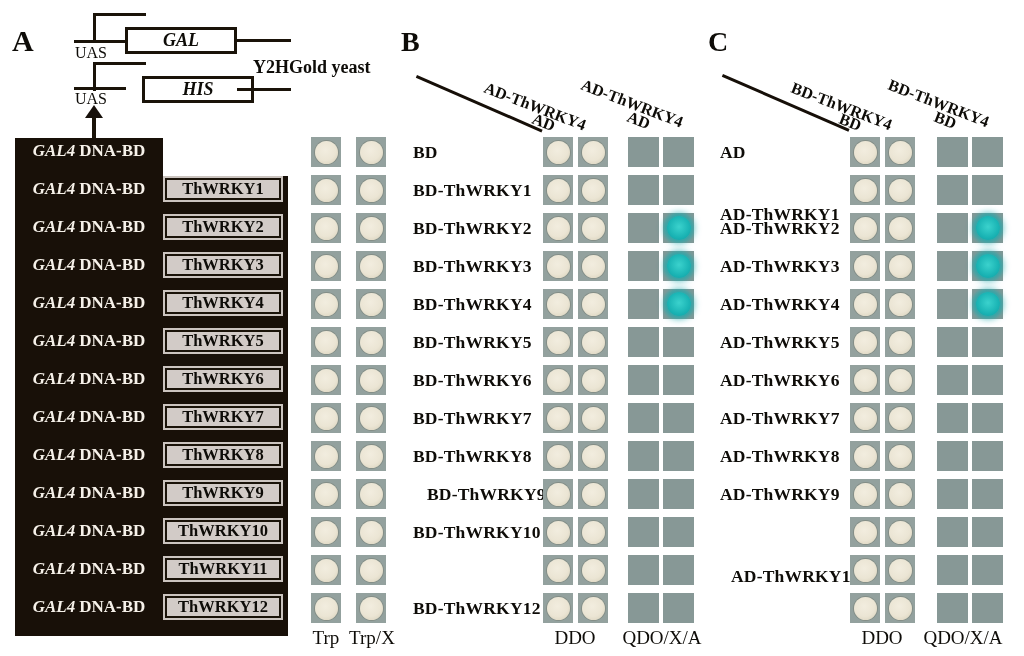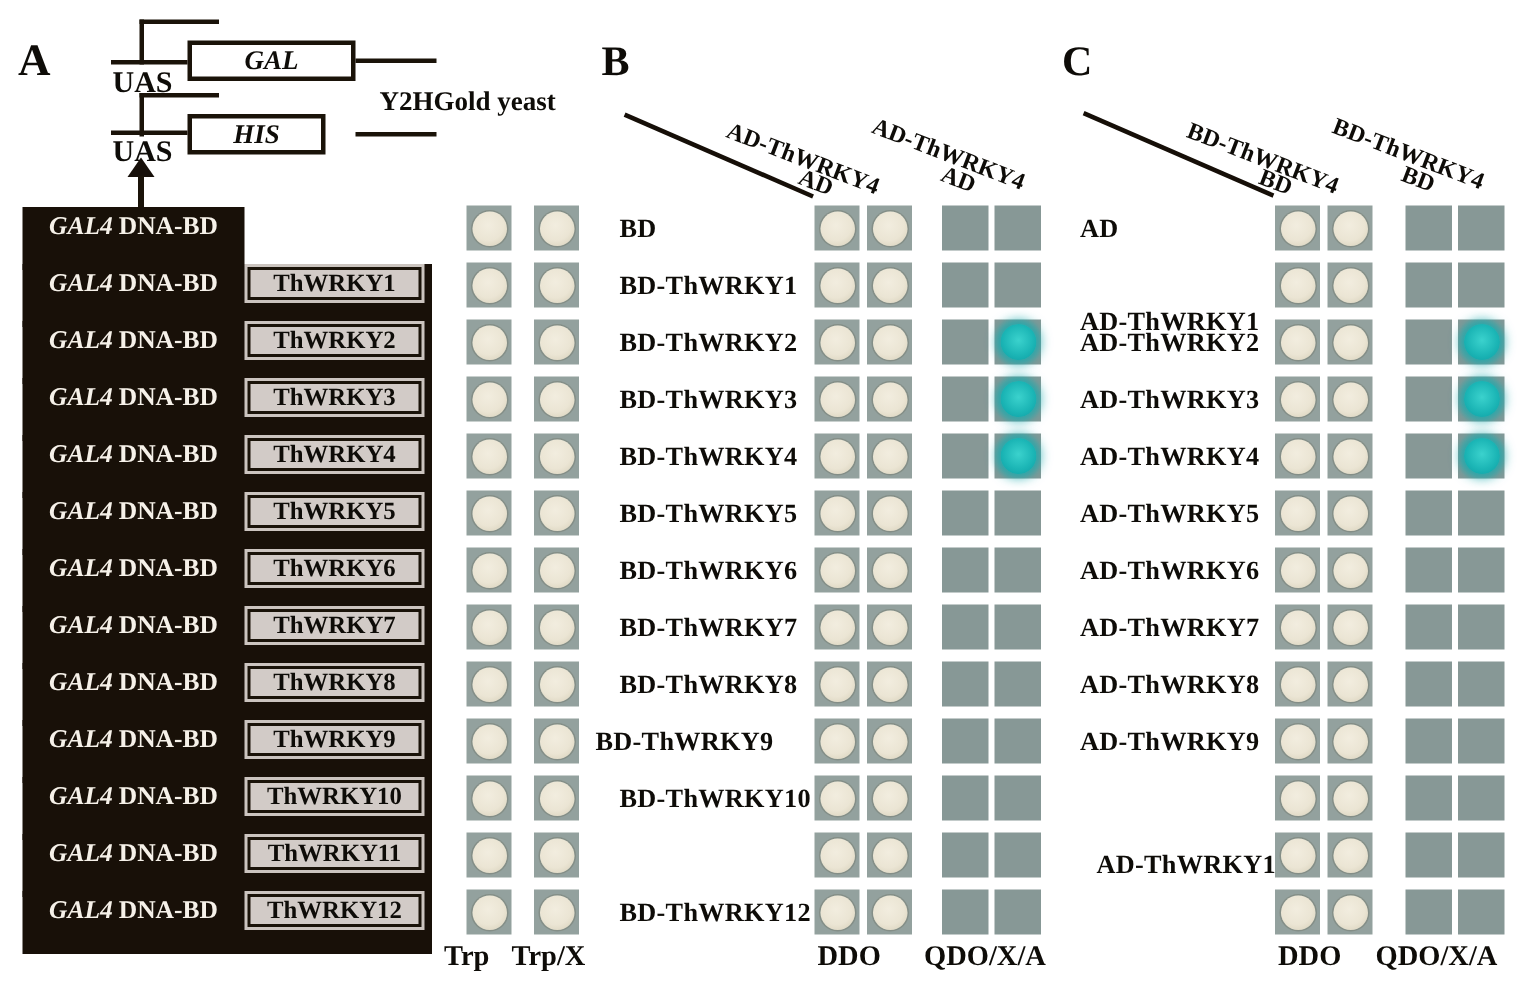--- a/index.html
+++ b/index.html
@@ -14,21 +14,21 @@
     overflow: hidden;
   }
   .abs { position: absolute; }
   .pl { font-weight: bold; font-size: 29px; color: #0e0c08; }
   .ln { background: #1a1309; }
   .gbox {
     border: 3px solid #1a1309; background: #ffffff;
     display: flex; align-items: center; justify-content: center;
     font-weight: bold; font-style: italic; font-size: 18px;
   }
-  .uas { font-weight: bold; font-size: 20px; }
+  .uas { font-weight: normal; font-size: 16px; }
   .yeast { font-weight: bold; font-size: 18px; white-space: nowrap; }
   .arrow-head {
     width: 0; height: 0;
     border-left: 9px solid transparent; border-right: 9px solid transparent;
     border-bottom: 13px solid #17100a;
   }
   .bar {
     background: var(--construct-black, #181008);
     color: #f6f1e9; height: 42px;
   }
@@ -59,21 +59,21 @@
   }
   .spot.blue {
     width: 24px; height: 24px; margin-top: 3px;
     background: radial-gradient(circle at 50% 45%, #3bd2cd 0%, var(--colony-blue, #1cb6b6) 55%, #0f9fa4 95%);
     box-shadow: 0 0 7px 3px rgba(22,168,172,0.75);
   }
   .rlabel {
     font-weight: bold; font-size: 17.5px; line-height: 22px;
     white-space: nowrap; letter-spacing: 0.2px;
   }
-  .mlabel { font-weight: bold; font-size: 19px; text-align: left; white-space: nowrap; }
+  .mlabel { font-weight: normal; font-size: 19px; text-align: center; white-space: nowrap; }
   .diag { height: 3px; background: #160f08; transform-origin: 0 0; transform: rotate(23.5deg); }
   .dlabel {
     font-weight: bold; font-size: 16px; white-space: nowrap;
     transform-origin: 0 0; transform: rotate(21deg);
   }
 </style>
 </head>
 <body>
 
 <div id="fig">
@@ -85,21 +85,21 @@
   <div class="abs ln" style="left:74px; top:40px; width:52px; height:3px;"></div>
   <div class="abs gbox" style="left:125px; top:27px; width:112px; height:27px;">
     <span>GAL</span>
   </div>
   <div class="abs ln" style="left:237px; top:39px; width:54px; height:3px;"></div>
   <div class="abs uas" style="left:75px; top:44px;">UAS</div>
 
   <div class="abs ln" style="left:93px; top:62px; width:53px; height:3px;"></div>
   <div class="abs ln" style="left:93px; top:62px; width:3px; height:29px;"></div>
   <div class="abs ln" style="left:74px; top:87px; width:52px; height:3px;"></div>
-  <div class="abs gbox" style="left:125px; top:76px; width:92px; height:27px;">
+  <div class="abs gbox" style="left:142px; top:76px; width:112px; height:27px;">
     <span>HIS</span>
   </div>
   <div class="abs ln" style="left:237px; top:88px; width:54px; height:3px;"></div>
   <div class="abs uas" style="left:75px; top:90px;">UAS</div>
 
   <div class="abs yeast" style="left:253px; top:57px;font-family:Liberation Serif, serif;">Y2HGold yeast</div>
 
   <div class="abs arrow-head" style="left:85px; top:105px;"></div>
   <div class="abs ln" style="left:92px; top:117px; width:4px; height:21px;"></div>
 
@@ -333,21 +333,21 @@
     <div class="abs tile dark" style="left: 663px; top: 403px;"></div>
     <div class="abs rlabel" style="left: 413px; top: 445px;">BD-ThWRKY8</div>
     <div class="abs tile" style="left: 543px; top: 441px;">
       <div class="spot"></div>
     </div>
     <div class="abs tile" style="left: 578px; top: 441px;">
       <div class="spot"></div>
     </div>
     <div class="abs tile dark" style="left: 628px; top: 441px;"></div>
     <div class="abs tile dark" style="left: 663px; top: 441px;"></div>
-    <div class="abs rlabel" style="left: 397px; top: 483px;">BD-ThWRKY9</div>
+    <div class="abs rlabel" style="left: 427px; top: 483px;">BD-ThWRKY9</div>
     <div class="abs tile" style="left: 543px; top: 479px;">
       <div class="spot"></div>
     </div>
     <div class="abs tile" style="left: 578px; top: 479px;">
       <div class="spot"></div>
     </div>
     <div class="abs tile dark" style="left: 628px; top: 479px;"></div>
     <div class="abs tile dark" style="left: 663px; top: 479px;"></div>
     <div class="abs rlabel" style="left: 413px; top: 521px;">BD-ThWRKY10</div>
     <div class="abs tile" style="left: 543px; top: 517px;">

